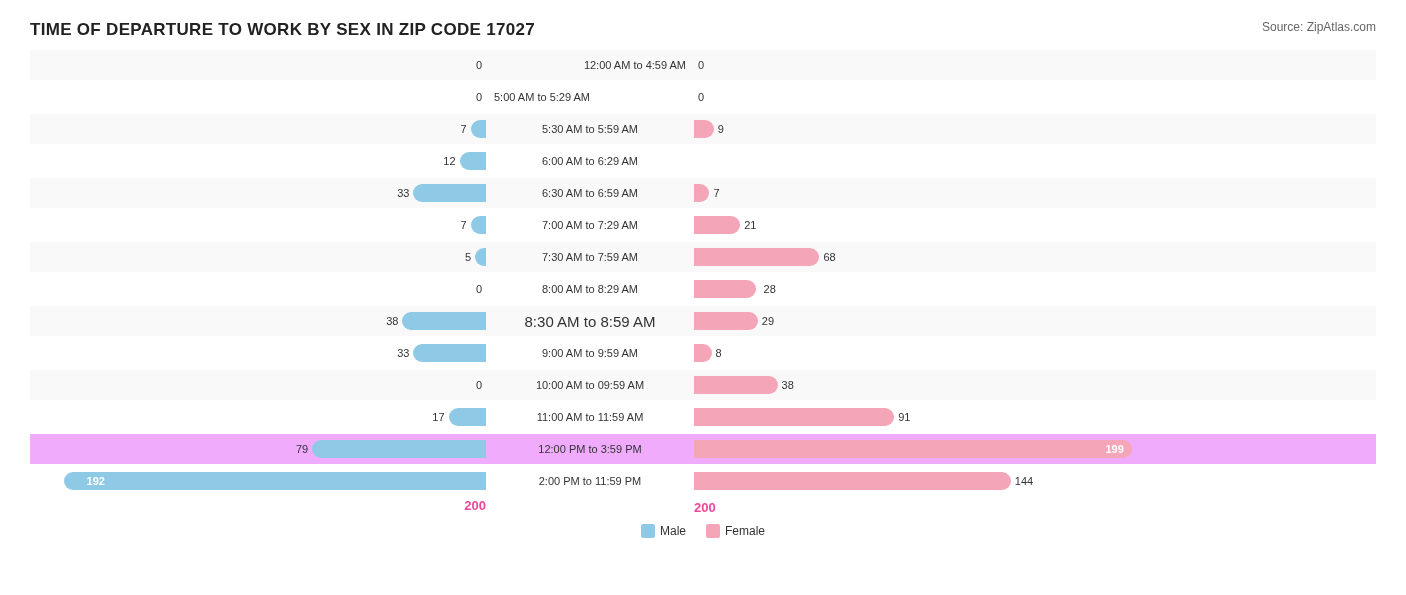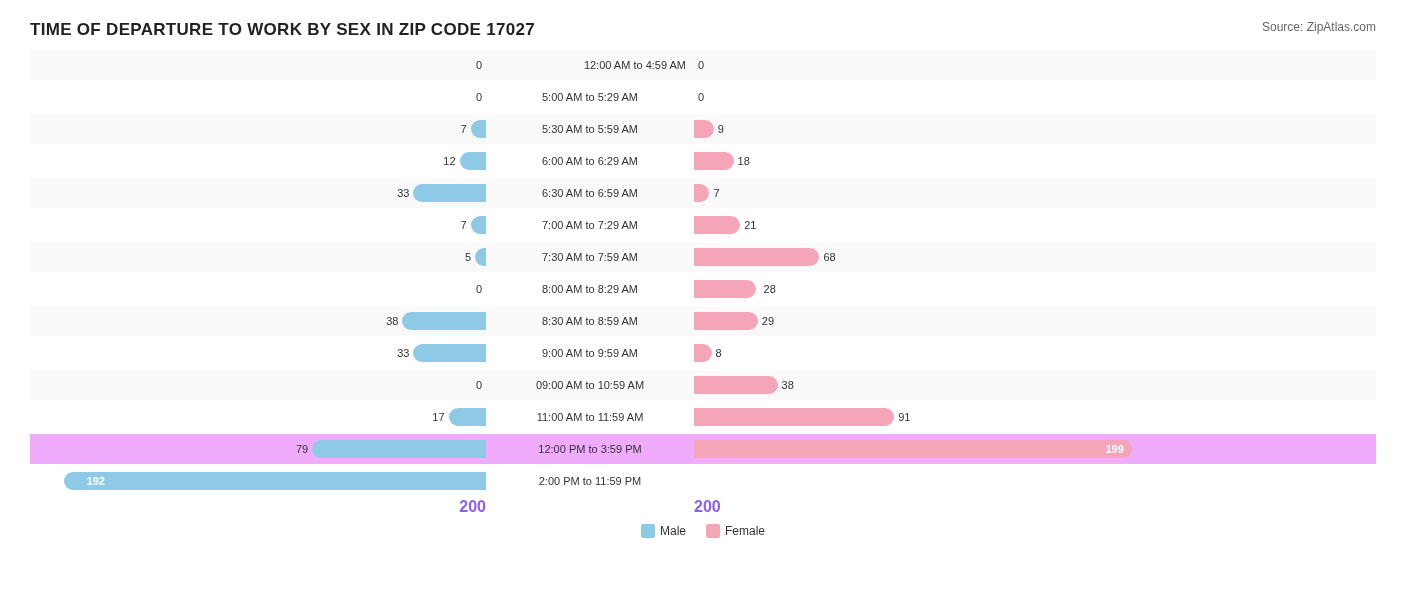--- a/index.html
+++ b/index.html
@@ -100,22 +100,22 @@
       width: 460px;
       display: flex;
       justify-content: flex-end;
       padding-right: 4px;
     }
     .scale-label-right {
       width: 460px;
       padding-left: 4px;
     }
     .scale-200 {
-      font-size: 16px;
-      color: #8b5cf6;
+      font-size: 13px;
+      color: #ec4899;
       font-weight: bold;
     }
   </style>
 </head>
 <body>
 
 <div class="chart-container">
   <div class="title-row">
     <div class="chart-title">TIME OF DEPARTURE TO WORK BY SEX IN ZIP CODE 17027</div>
     <div class="source-text">Source: ZipAtlas.com</div>
@@ -131,21 +131,21 @@
         <div class="right-section" style="width: 460px; display: flex; align-items: center;">
           <div style="background: rgb(244, 166, 184); height: 18px; border-radius: 0px 9px 9px 0px; width: 0px; min-width: 0px; display: flex; align-items: center; justify-content: flex-end;"></div>
           <span style="font-size: 11px; margin-left: 4px; min-width: 24px; color: rgb(51, 51, 51);">0</span>
         </div>
       </div>
       <div class="bar-row" style="background: rgb(255, 255, 255);">
         <div class="left-section" style="width: 460px; display: flex; align-items: center; justify-content: flex-end;">
           <span style="font-size: 11px; color: rgb(51, 51, 51); margin-right: 4px; min-width: 24px; text-align: right;">0</span>
           <div style="background: rgb(142, 202, 230); height: 18px; border-radius: 9px 0px 0px 9px; width: 0px; min-width: 0px; display: flex; align-items: center;"></div>
         </div>
-        <div class="label-cell" style="width: 200px; text-align: center; font-size: 11px; color: rgb(51, 51, 51); flex-shrink: 0; padding-left: 4px; padding-right: 4px;">5:00 AM to 5:29 AM</div>
+        <div class="label-cell" style="width: 200px; text-align: left; font-size: 11px; color: rgb(51, 51, 51); flex-shrink: 0; padding-left: 4px; padding-right: 4px;">5:00 AM to 5:29 AM</div>
         <div class="right-section" style="width: 460px; display: flex; align-items: center;">
           <div style="background: rgb(244, 166, 184); height: 18px; border-radius: 0px 9px 9px 0px; width: 0px; min-width: 0px; display: flex; align-items: center; justify-content: flex-end;"></div>
           <span style="font-size: 11px; margin-left: 4px; min-width: 24px; color: rgb(51, 51, 51);">0</span>
         </div>
       </div>
       <div class="bar-row" style="background: rgb(249, 249, 249);">
         <div class="left-section" style="width: 460px; display: flex; align-items: center; justify-content: flex-end;">
           <span style="font-size: 11px; color: rgb(51, 51, 51); margin-right: 4px; min-width: 24px; text-align: right;">7</span>
           <div style="background: rgb(142, 202, 230); height: 18px; border-radius: 9px 0px 0px 9px; width: 15.4px; min-width: 2px; display: flex; align-items: center;"></div>
         </div>
@@ -154,24 +154,20 @@
           <div style="background: rgb(244, 166, 184); height: 18px; border-radius: 0px 9px 9px 0px; width: 19.8px; min-width: 2px; display: flex; align-items: center; justify-content: flex-end;"></div>
           <span style="font-size: 11px; margin-left: 4px; min-width: 24px; color: rgb(51, 51, 51);">9</span>
         </div>
       </div>
       <div class="bar-row" style="background: rgb(255, 255, 255);">
         <div class="left-section" style="width: 460px; display: flex; align-items: center; justify-content: flex-end;">
           <span style="font-size: 11px; color: rgb(51, 51, 51); margin-right: 4px; min-width: 24px; text-align: right;">12</span>
           <div style="background: rgb(142, 202, 230); height: 18px; border-radius: 9px 0px 0px 9px; width: 26.4px; min-width: 2px; display: flex; align-items: center;"></div>
         </div>
         <div class="label-cell" style="width: 200px; text-align: center; font-size: 11px; color: rgb(51, 51, 51); flex-shrink: 0; padding-left: 4px; padding-right: 4px;">6:00 AM to 6:29 AM</div>
-        <div class="right-section" style="width: 460px; display: flex; align-items: center;">
-          <div style="background: rgb(244, 166, 184); height: 18px; border-radius: 0px 9px 9px 0px; width: 39.6px; min-width: 2px; display: flex; align-items: center; justify-content: flex-end;"></div>
-          <span style="font-size: 11px; margin-left: 4px; min-width: 24px; color: rgb(51, 51, 51);">18</span>
-        </div>
       </div>
       <div class="bar-row" style="background: rgb(249, 249, 249);">
         <div class="left-section" style="width: 460px; display: flex; align-items: center; justify-content: flex-end;">
           <span style="font-size: 11px; color: rgb(51, 51, 51); margin-right: 4px; min-width: 24px; text-align: right;">33</span>
           <div style="background: rgb(142, 202, 230); height: 18px; border-radius: 9px 0px 0px 9px; width: 72.6px; min-width: 2px; display: flex; align-items: center;"></div>
         </div>
         <div class="label-cell" style="width: 200px; text-align: center; font-size: 11px; color: rgb(51, 51, 51); flex-shrink: 0; padding-left: 4px; padding-right: 4px;">6:30 AM to 6:59 AM</div>
         <div class="right-section" style="width: 460px; display: flex; align-items: center;">
           <div style="background: rgb(244, 166, 184); height: 18px; border-radius: 0px 9px 9px 0px; width: 15.4px; min-width: 2px; display: flex; align-items: center; justify-content: flex-end;"></div>
           <span style="font-size: 11px; margin-left: 4px; min-width: 24px; color: rgb(51, 51, 51);">7</span>
@@ -208,21 +204,21 @@
         <div class="right-section" style="width: 460px; display: flex; align-items: center;">
           <div style="background: rgb(244, 166, 184); height: 18px; border-radius: 0px 9px 9px 0px; width: 61.6px; min-width: 2px; display: flex; align-items: center; justify-content: flex-end;"></div>
           <span style="font-size: 11px; margin-left: 8px; min-width: 24px; color: rgb(51, 51, 51);">28</span>
         </div>
       </div>
       <div class="bar-row" style="background: rgb(249, 249, 249);">
         <div class="left-section" style="width: 460px; display: flex; align-items: center; justify-content: flex-end;">
           <span style="font-size: 11px; color: rgb(51, 51, 51); margin-right: 4px; min-width: 24px; text-align: right;">38</span>
           <div style="background: rgb(142, 202, 230); height: 18px; border-radius: 9px 0px 0px 9px; width: 83.6px; min-width: 2px; display: flex; align-items: center;"></div>
         </div>
-        <div class="label-cell" style="width: 200px; text-align: center; font-size: 11px; color: rgb(51, 51, 51); flex-shrink: 0; padding-left: 4px; padding-right: 4px;">8:30 AM to 8:59 AM</div>
+        <div class="label-cell" style="width: 200px; text-align: center; font-size: 15px; color: rgb(51, 51, 51); flex-shrink: 0; padding-left: 4px; padding-right: 4px;">8:30 AM to 8:59 AM</div>
         <div class="right-section" style="width: 460px; display: flex; align-items: center;">
           <div style="background: rgb(244, 166, 184); height: 18px; border-radius: 0px 9px 9px 0px; width: 63.8px; min-width: 2px; display: flex; align-items: center; justify-content: flex-end;"></div>
           <span style="font-size: 11px; margin-left: 4px; min-width: 24px; color: rgb(51, 51, 51);">29</span>
         </div>
       </div>
       <div class="bar-row" style="background: rgb(255, 255, 255);">
         <div class="left-section" style="width: 460px; display: flex; align-items: center; justify-content: flex-end;">
           <span style="font-size: 11px; color: rgb(51, 51, 51); margin-right: 4px; min-width: 24px; text-align: right;">33</span>
           <div style="background: rgb(142, 202, 230); height: 18px; border-radius: 9px 0px 0px 9px; width: 72.6px; min-width: 2px; display: flex; align-items: center;"></div>
         </div>
@@ -230,21 +226,21 @@
         <div class="right-section" style="width: 460px; display: flex; align-items: center;">
           <div style="background: rgb(244, 166, 184); height: 18px; border-radius: 0px 9px 9px 0px; width: 17.6px; min-width: 2px; display: flex; align-items: center; justify-content: flex-end;"></div>
           <span style="font-size: 11px; margin-left: 4px; min-width: 24px; color: rgb(51, 51, 51);">8</span>
         </div>
       </div>
       <div class="bar-row" style="background: rgb(249, 249, 249);">
         <div class="left-section" style="width: 460px; display: flex; align-items: center; justify-content: flex-end;">
           <span style="font-size: 11px; color: rgb(51, 51, 51); margin-right: 4px; min-width: 24px; text-align: right;">0</span>
           <div style="background: rgb(142, 202, 230); height: 18px; border-radius: 9px 0px 0px 9px; width: 0px; min-width: 0px; display: flex; align-items: center;"></div>
         </div>
-        <div class="label-cell" style="width: 200px; text-align: center; font-size: 11px; color: rgb(51, 51, 51); flex-shrink: 0; padding-left: 4px; padding-right: 4px;">09:00 AM to 10:59 AM</div>
+        <div class="label-cell" style="width: 200px; text-align: center; font-size: 11px; color: rgb(51, 51, 51); flex-shrink: 0; padding-left: 4px; padding-right: 4px;">10:00 AM to 09:59 AM</div>
         <div class="right-section" style="width: 460px; display: flex; align-items: center;">
           <div style="background: rgb(244, 166, 184); height: 18px; border-radius: 0px 9px 9px 0px; width: 83.6px; min-width: 2px; display: flex; align-items: center; justify-content: flex-end;"></div>
           <span style="font-size: 11px; margin-left: 4px; min-width: 24px; color: rgb(51, 51, 51);">38</span>
         </div>
       </div>
       <div class="bar-row" style="background: rgb(255, 255, 255);">
         <div class="left-section" style="width: 460px; display: flex; align-items: center; justify-content: flex-end;">
           <span style="font-size: 11px; color: rgb(51, 51, 51); margin-right: 4px; min-width: 24px; text-align: right;">17</span>
           <div style="background: rgb(142, 202, 230); height: 18px; border-radius: 9px 0px 0px 9px; width: 37.4px; min-width: 2px; display: flex; align-items: center;"></div>
         </div>
@@ -266,20 +262,24 @@
           </div>
         </div>
       </div>
       <div class="bar-row" style="background: rgb(255, 255, 255);">
         <div class="left-section" style="width: 460px; display: flex; align-items: center; justify-content: flex-end;">
           <div style="background: rgb(142, 202, 230); height: 18px; border-radius: 9px 0px 0px 9px; width: 422.4px; min-width: 2px; display: flex; align-items: center;">
             <span style="font-size: 11px; color: rgb(255, 255, 255); padding-left: 23px; font-weight: bold;">192</span>
           </div>
         </div>
         <div class="label-cell" style="width: 200px; text-align: center; font-size: 11px; color: rgb(51, 51, 51); flex-shrink: 0; padding-left: 4px; padding-right: 4px;">2:00 PM to 11:59 PM</div>
+        <div class="right-section" style="width: 460px; display: flex; align-items: center;">
+          <div style="background: rgb(244, 166, 184); height: 18px; border-radius: 0px 9px 9px 0px; width: 316.8px; min-width: 2px; display: flex; align-items: center; justify-content: flex-end;"></div>
+          <span style="font-size: 11px; margin-left: 4px; min-width: 24px; color: rgb(51, 51, 51);">144</span>
+        </div>
       </div>
     </div>
 
   <div class="bottom-scale">
     <div class="scale-label-left">
       <span class="scale-200">200</span>
     </div>
     <div style="width:200px;"></div>
     <div class="scale-label-right">
       <span class="scale-200">200</span>

